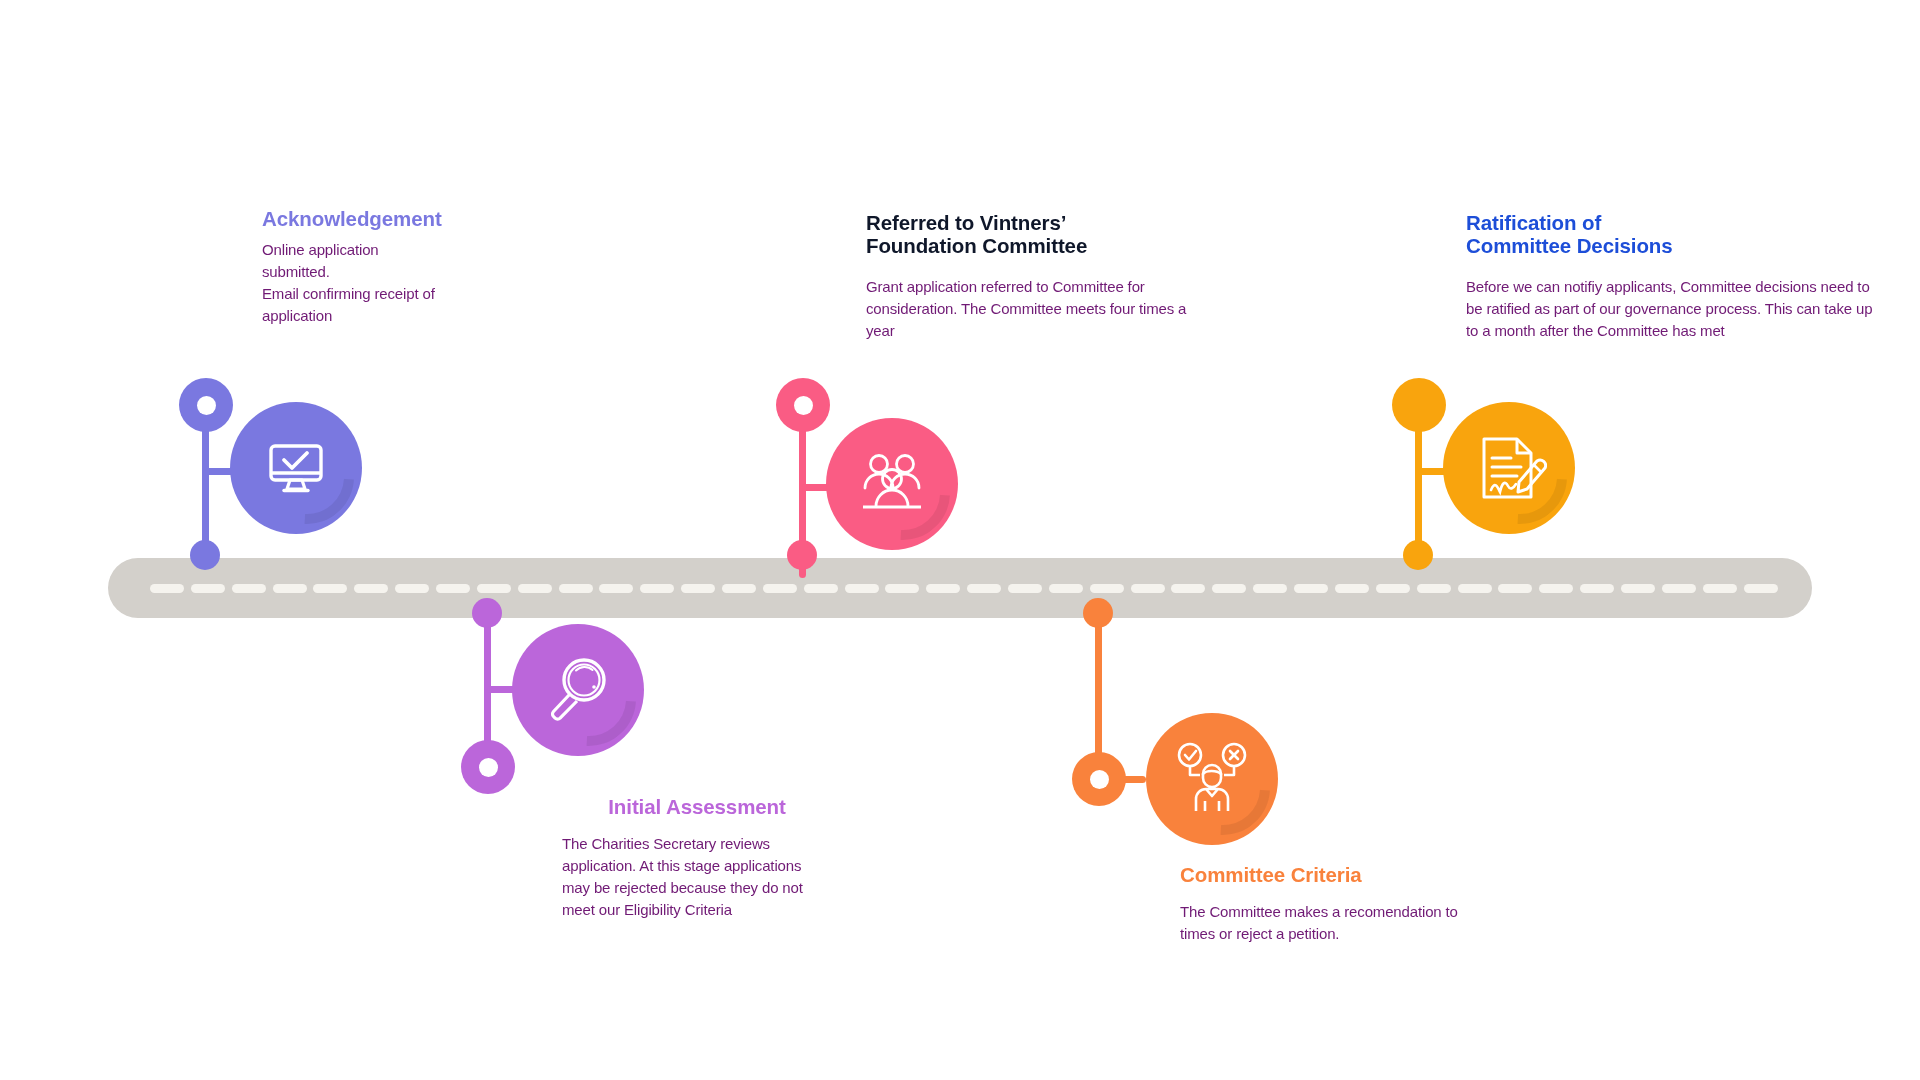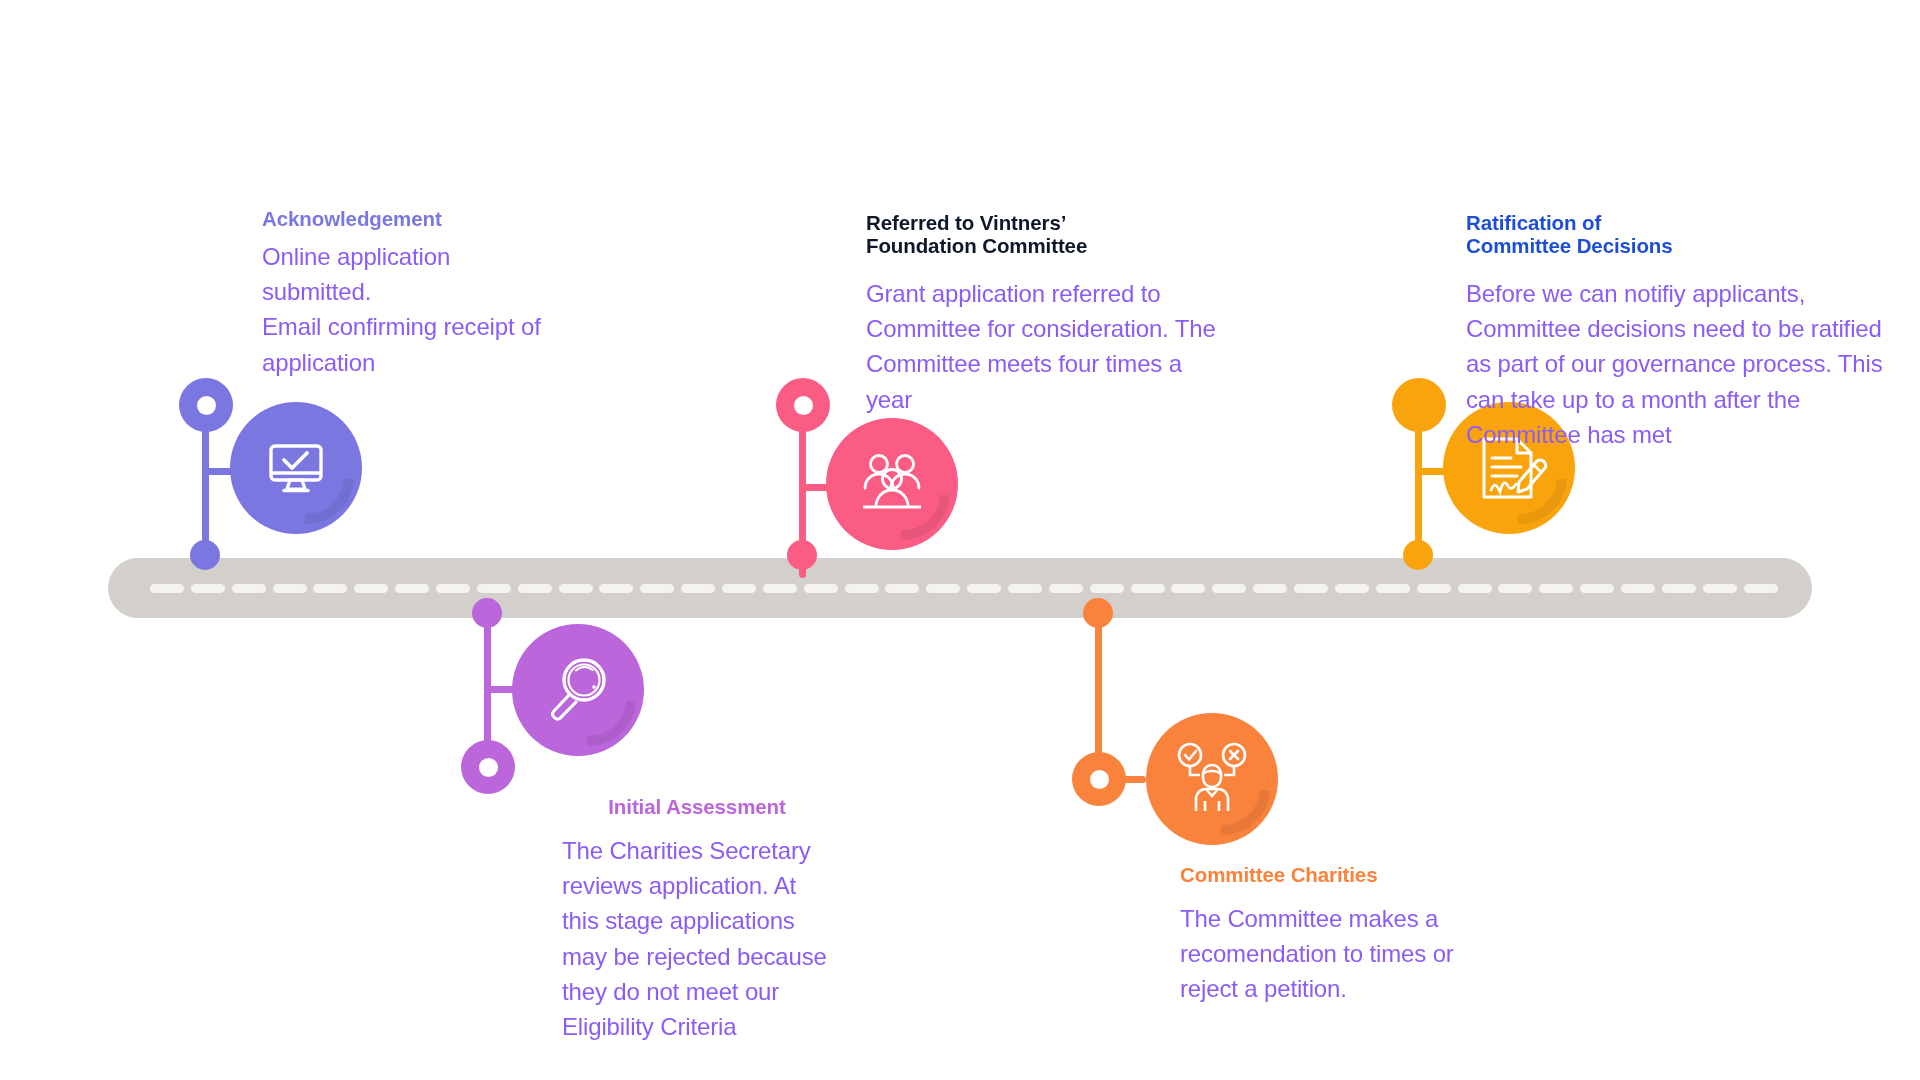--- a/index.html
+++ b/index.html
@@ -129,23 +129,23 @@
   }
   .block h3 {
     margin: 0 0 8px 0;
     font-size: 20.5px;
     font-weight: bold;
     line-height: 1.12;
     letter-spacing: -0.1px;
   }
   .block p {
     margin: 0;
-    font-size: 24px;
+    font-size: 15px;
     line-height: 1.47;
-    color: #8b5cf6;
+    color: #701a75;
     letter-spacing: -0.15px;
   }
 
   
   #block-ack   { left: 262px;  top: 208px;  width: 330px; }
   #block-ref   { left: 866px;  top: 212px;  width: 350px; }
   #block-rat   { left: 1466px; top: 212px;  width: 420px; }
   #block-init  { left: 562px;  top: 796px;  width: 270px; }
   #block-dec   { left: 1180px; top: 864px;  width: 280px; }
 
@@ -328,17 +328,17 @@
     </h3>
     <p>Before we can notifiy applicants, Committee decisions need to be ratified as part of our governance process. This can take up to a month after the Committee has met</p>
   </div>
 
   <div class="block" id="block-init">
     <h3 style="color:#bb66da;text-align:center;">Initial Assessment</h3>
     <p>The Charities Secretary reviews application. At this stage applications may be rejected because they do not meet our Eligibility Criteria</p>
   </div>
 
   <div class="block" id="block-dec">
-    <h3 style="color:#f9823c;">Committee Charities</h3>
+    <h3 style="color:#f9823c;">Committee Criteria</h3>
     <p>The Committee makes a recomendation to times or reject a petition.</p>
   </div>
 
 </div>
 
 </body></html>

